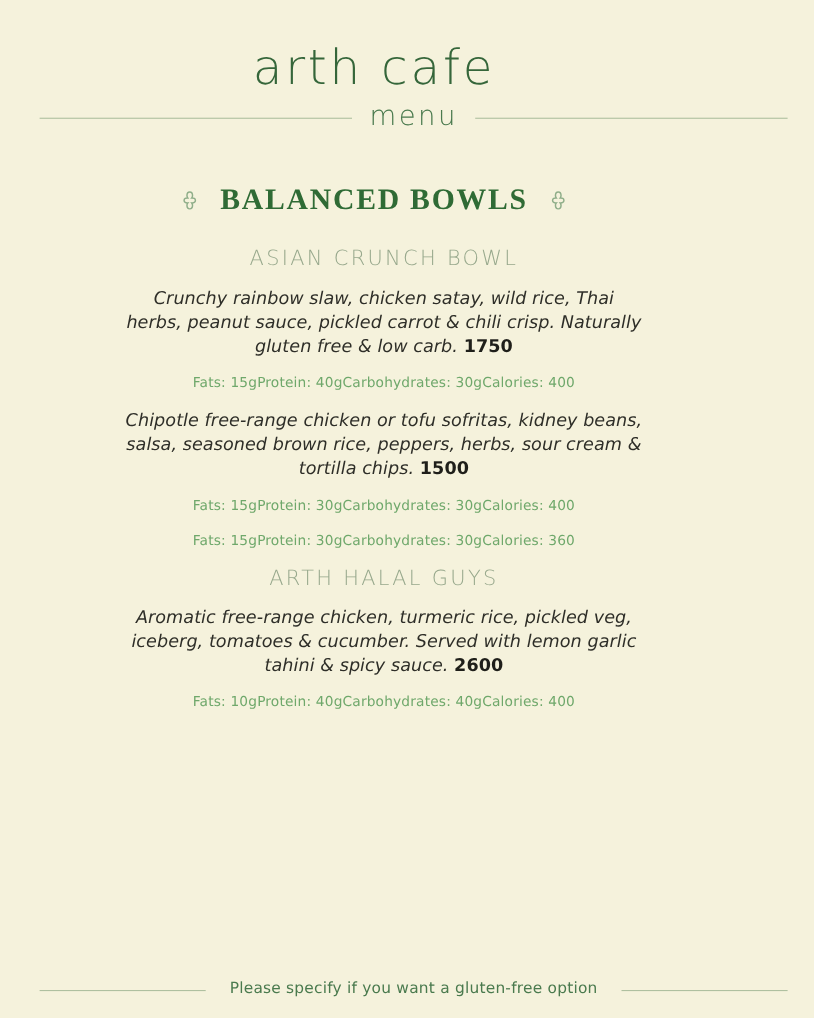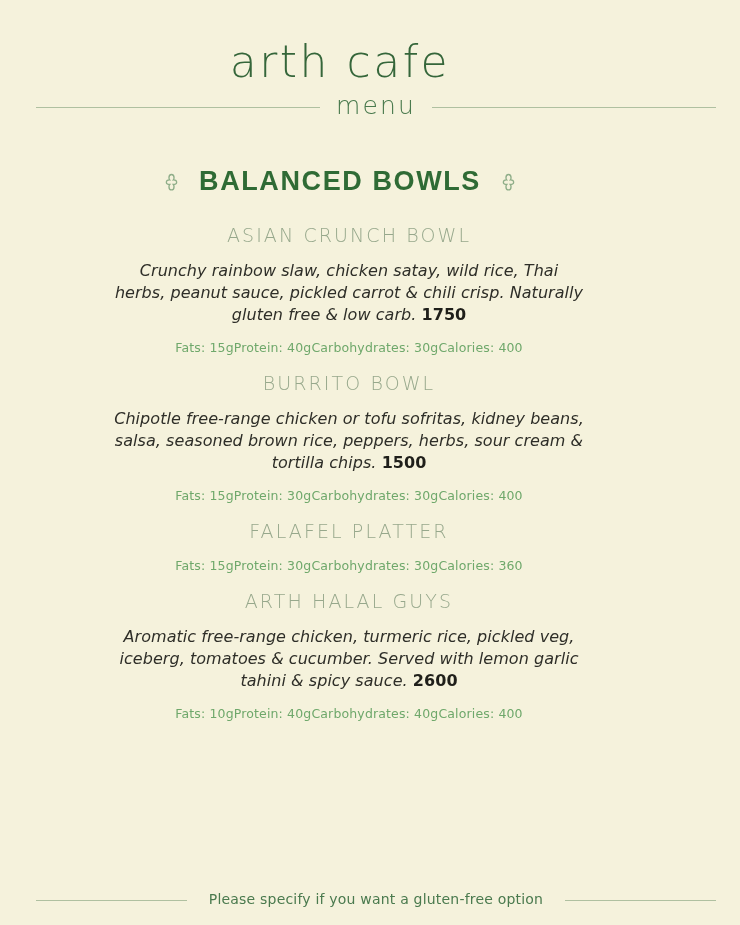--- a/index.html
+++ b/index.html
@@ -67,21 +67,21 @@
   .section {
     margin-top: 46px;
   }
   .section-heading {
     display: flex;
     align-items: center;
     justify-content: center;
     gap: 18px;
   }
   .section-heading-text {
-    font-family: Liberation Sans, sans-serif;
+    font-family: Liberation Serif, serif;
     font-weight: 700;
     font-size: 27px;
     letter-spacing: 1.6px;
     color: #2F6B35;
     text-transform: uppercase;
     white-space: nowrap;
   }
   .ornament {
     width: 19px;
     height: 19px;
@@ -194,31 +194,29 @@
           <div class="item-name">ASIAN CRUNCH BOWL</div>
           <div class="item-desc"><span>Crunchy rainbow slaw, chicken satay, wild rice, Thai herbs, peanut sauce, pickled carrot &amp; chili crisp. Naturally gluten free &amp; low carb.</span> <span class="item-price">1750</span></div>
           <div class="nutrition">
             <span class="nutrition-cell">Fats: 15g</span>
             <span class="nutrition-cell">Protein: 40g</span>
             <span class="nutrition-cell">Carbohydrates: 30g</span>
             <span class="nutrition-cell">Calories: 400</span>
           </div>
         </div>
         <div class="menu-item">
-          <div class="item-name">BURRITO BOWL</div>
           <div class="item-desc"><span>Chipotle free-range chicken or tofu sofritas, kidney beans, salsa, seasoned brown rice, peppers, herbs, sour cream &amp; tortilla chips.</span> <span class="item-price">1500</span></div>
           <div class="nutrition">
             <span class="nutrition-cell">Fats: 15g</span>
             <span class="nutrition-cell">Protein: 30g</span>
             <span class="nutrition-cell">Carbohydrates: 30g</span>
             <span class="nutrition-cell">Calories: 400</span>
           </div>
         </div>
         <div class="menu-item">
-          <div class="item-name">FALAFEL PLATTER</div>
           <div class="nutrition">
             <span class="nutrition-cell">Fats: 15g</span>
             <span class="nutrition-cell">Protein: 30g</span>
             <span class="nutrition-cell">Carbohydrates: 30g</span>
             <span class="nutrition-cell">Calories: 360</span>
           </div>
         </div>
         <div class="menu-item">
           <div class="item-name">ARTH HALAL GUYS</div>
           <div class="item-desc"><span>Aromatic free-range chicken, turmeric rice, pickled veg, iceberg, tomatoes &amp; cucumber. Served with lemon garlic tahini &amp; spicy sauce.</span> <span class="item-price">2600</span></div>

